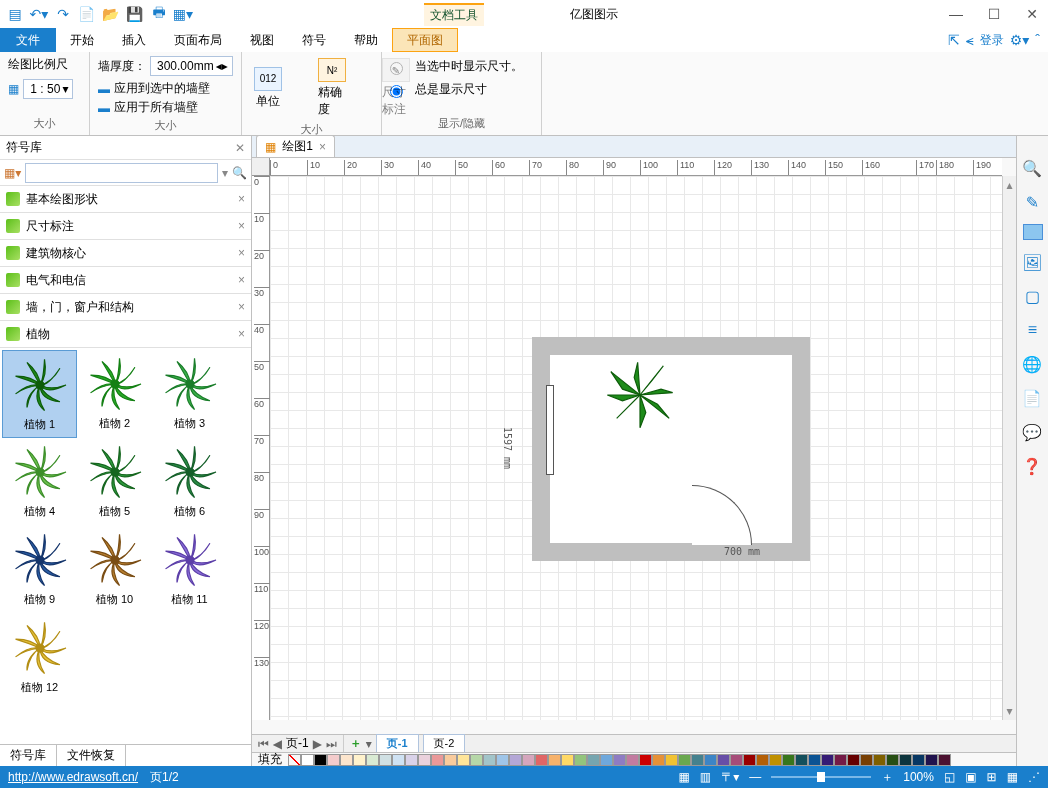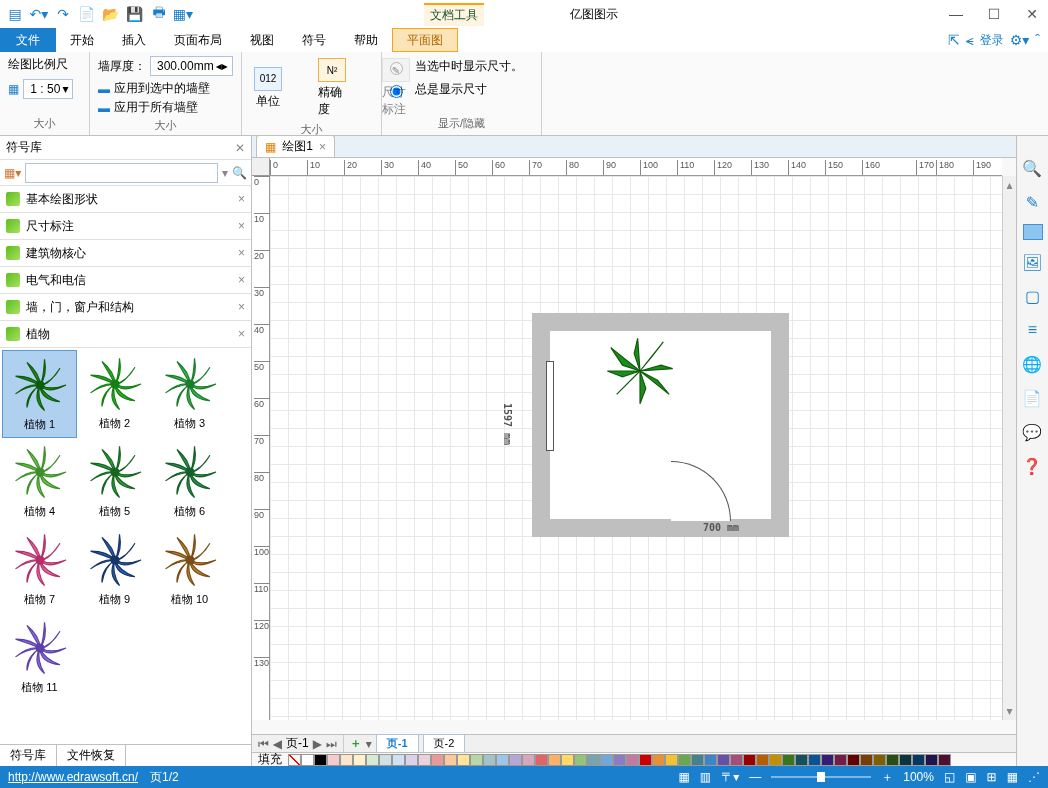--- a/index.html
+++ b/index.html
@@ -89,21 +89,21 @@
 .right-tb { width:32px; background:#f5f5f5; border-left:1px solid #c0c0c0; display:flex; flex-direction:column; align-items:center; padding-top:20px; gap:10px;}
 .rtb-icon { width:24px; height:24px; display:flex; align-items:center; justify-content:center; cursor:pointer; font-size:16px; color:#1a7fcc;}
 
 
 .status-bar { height:22px; background:#1a7fcc; color:#fff; display:flex; align-items:center; padding:0 8px; gap:12px; font-size:11px;}
 .status-left { text-decoration:underline; cursor:pointer;}
 .status-right { margin-left:auto; display:flex; align-items:center; gap:10px;}
 .zoom-slider { width:100px; height:2px; background:#7ab8e8; position:relative;}
 .zoom-thumb { position:absolute; top:-4px; left:46px; width:8px; height:10px; background:#fff;}
 
-.floor-room { position:absolute; top:137px; left:262px; width:257px; height:224px;font-weight:bold;}
+.floor-room { position:absolute; top:161px; left:262px; width:278px; height:224px;}
 .room-outer { position:absolute; inset:0; background:#bfbfbf;}
 .room-inner { position:absolute; top:18px; left:18px; right:18px; bottom:18px; background:#fff;}
 .door-arc { position:absolute; bottom:-2px; right:40px; width:60px; height:60px; border:1px solid #555; border-left:none; border-bottom:none; border-radius:0 60px 0 0; background:#fff;}
 .dim-lbl { position:absolute; font-size:10px; color:#555; font-family:monospace;}
 </style>
 </head>
 <body>
 
 <div class="title-bar">
   <div class="quick-access">
@@ -356,37 +356,20 @@
               <path d="M30 30 Q29.71684097650908 18.003341258191277 16.99999999999999 7.483339501604604 Q25.71684097650908 22.003341258191277 30 30 Z"></path>
               <path d="M30 30 Q37.494391200408145 20.628015122971814 34.51485261934018 4.394998421682587 Q33.494391200408145 24.628015122971814 30 30 Z"></path>
               <path d="M30 30 Q41.765232490755764 27.637944869723643 49.91715552109342 13.287522148149971 Q37.765232490755764 31.637944869723643 30 30 Z"></path>
               <circle cx="30" cy="30" r="4" fill="#155f2a"></circle>
             </g>
           </svg>
           <div class="gal-label">植物 6</div>
         </div>
         <div class="gal-item">
           <svg class="plant-svg" viewBox="0 0 60 60">
-            <g fill="#e06a9a" stroke="#b32d6b" stroke-width="1.2">
-              <path d="M30 30 Q40.53099074268447 35.75310646325043 56 30 Q36.53099074268447 39.75310646325043 30 30 Z"></path>
-              <path d="M30 30 Q34.36918138718591 41.1763256039661 49.91715552109343 46.712477851850025 Q30.36918138718591 45.1763256039661 30 30 Z"></path>
-              <path d="M30 30 Q26.1629835025808 41.37001778356274 34.51485261934019 55.60500157831741 Q22.1629835025808 45.37001778356274 30 30 Z"></path>
-              <path d="M30 30 Q19.752168280806444 36.24355227855829 17.000000000000007 52.51666049839541 Q15.752168280806444 40.24355227855829 30 30 Z"></path>
-              <path d="M30 30 Q18.136427412405943 28.195659273062084 5.5679918595663835 38.89252372646739 Q14.136427412405943 32.195659273062084 30 30 Z"></path>
-              <path d="M30 30 Q22.07178400666343 20.992037346713616 5.56799185956638 21.107476273532615 Q18.07178400666343 24.992037346713616 30 30 Z"></path>
-              <path d="M30 30 Q29.71684097650908 18.003341258191277 16.99999999999999 7.483339501604604 Q25.71684097650908 22.003341258191277 30 30 Z"></path>
-              <path d="M30 30 Q37.494391200408145 20.628015122971814 34.51485261934018 4.394998421682587 Q33.494391200408145 24.628015122971814 30 30 Z"></path>
-              <path d="M30 30 Q41.765232490755764 27.637944869723643 49.91715552109342 13.287522148149971 Q37.765232490755764 31.637944869723643 30 30 Z"></path>
-              <circle cx="30" cy="30" r="4" fill="#b32d6b"></circle>
-            </g>
-          </svg>
-          <div class="gal-label">植物 7</div>
-        </div>
-        <div class="gal-item">
-          <svg class="plant-svg" viewBox="0 0 60 60">
             <g fill="#2a5fa8" stroke="#15356b" stroke-width="1.2">
               <path d="M30 30 Q40.53099074268447 35.75310646325043 56 30 Q36.53099074268447 39.75310646325043 30 30 Z"></path>
               <path d="M30 30 Q34.36918138718591 41.1763256039661 49.91715552109343 46.712477851850025 Q30.36918138718591 45.1763256039661 30 30 Z"></path>
               <path d="M30 30 Q26.1629835025808 41.37001778356274 34.51485261934019 55.60500157831741 Q22.1629835025808 45.37001778356274 30 30 Z"></path>
               <path d="M30 30 Q19.752168280806444 36.24355227855829 17.000000000000007 52.51666049839541 Q15.752168280806444 40.24355227855829 30 30 Z"></path>
               <path d="M30 30 Q18.136427412405943 28.195659273062084 5.5679918595663835 38.89252372646739 Q14.136427412405943 32.195659273062084 30 30 Z"></path>
               <path d="M30 30 Q22.07178400666343 20.992037346713616 5.56799185956638 21.107476273532615 Q18.07178400666343 24.992037346713616 30 30 Z"></path>
               <path d="M30 30 Q29.71684097650908 18.003341258191277 16.99999999999999 7.483339501604604 Q25.71684097650908 22.003341258191277 30 30 Z"></path>
               <path d="M30 30 Q37.494391200408145 20.628015122971814 34.51485261934018 4.394998421682587 Q33.494391200408145 24.628015122971814 30 30 Z"></path>
               <path d="M30 30 Q41.765232490755764 27.637944869723643 49.91715552109342 13.287522148149971 Q37.765232490755764 31.637944869723643 30 30 Z"></path>
@@ -421,20 +404,37 @@
               <path d="M30 30 Q19.752168280806444 36.24355227855829 17.000000000000007 52.51666049839541 Q15.752168280806444 40.24355227855829 30 30 Z"></path>
               <path d="M30 30 Q18.136427412405943 28.195659273062084 5.5679918595663835 38.89252372646739 Q14.136427412405943 32.195659273062084 30 30 Z"></path>
               <path d="M30 30 Q22.07178400666343 20.992037346713616 5.56799185956638 21.107476273532615 Q18.07178400666343 24.992037346713616 30 30 Z"></path>
               <path d="M30 30 Q29.71684097650908 18.003341258191277 16.99999999999999 7.483339501604604 Q25.71684097650908 22.003341258191277 30 30 Z"></path>
               <path d="M30 30 Q37.494391200408145 20.628015122971814 34.51485261934018 4.394998421682587 Q33.494391200408145 24.628015122971814 30 30 Z"></path>
               <path d="M30 30 Q41.765232490755764 27.637944869723643 49.91715552109342 13.287522148149971 Q37.765232490755764 31.637944869723643 30 30 Z"></path>
               <circle cx="30" cy="30" r="4" fill="#5c3fa8"></circle>
             </g>
           </svg>
           <div class="gal-label">植物 11</div>
+        </div>
+        <div class="gal-item">
+          <svg class="plant-svg" viewBox="0 0 60 60">
+            <g fill="#e6c23a" stroke="#b38e14" stroke-width="1.2">
+              <path d="M30 30 Q40.53099074268447 35.75310646325043 56 30 Q36.53099074268447 39.75310646325043 30 30 Z"></path>
+              <path d="M30 30 Q34.36918138718591 41.1763256039661 49.91715552109343 46.712477851850025 Q30.36918138718591 45.1763256039661 30 30 Z"></path>
+              <path d="M30 30 Q26.1629835025808 41.37001778356274 34.51485261934019 55.60500157831741 Q22.1629835025808 45.37001778356274 30 30 Z"></path>
+              <path d="M30 30 Q19.752168280806444 36.24355227855829 17.000000000000007 52.51666049839541 Q15.752168280806444 40.24355227855829 30 30 Z"></path>
+              <path d="M30 30 Q18.136427412405943 28.195659273062084 5.5679918595663835 38.89252372646739 Q14.136427412405943 32.195659273062084 30 30 Z"></path>
+              <path d="M30 30 Q22.07178400666343 20.992037346713616 5.56799185956638 21.107476273532615 Q18.07178400666343 24.992037346713616 30 30 Z"></path>
+              <path d="M30 30 Q29.71684097650908 18.003341258191277 16.99999999999999 7.483339501604604 Q25.71684097650908 22.003341258191277 30 30 Z"></path>
+              <path d="M30 30 Q37.494391200408145 20.628015122971814 34.51485261934018 4.394998421682587 Q33.494391200408145 24.628015122971814 30 30 Z"></path>
+              <path d="M30 30 Q41.765232490755764 27.637944869723643 49.91715552109342 13.287522148149971 Q37.765232490755764 31.637944869723643 30 30 Z"></path>
+              <circle cx="30" cy="30" r="4" fill="#b38e14"></circle>
+            </g>
+          </svg>
+          <div class="gal-label">植物 12</div>
         </div>
       </div>
     <div class="lp-footer">
       <div class="lp-ftab">符号库</div>
       <div class="lp-ftab">文件恢复</div>
     </div>
   </div>
 
   <div class="canvas-area">
     <div class="doc-tabs">

